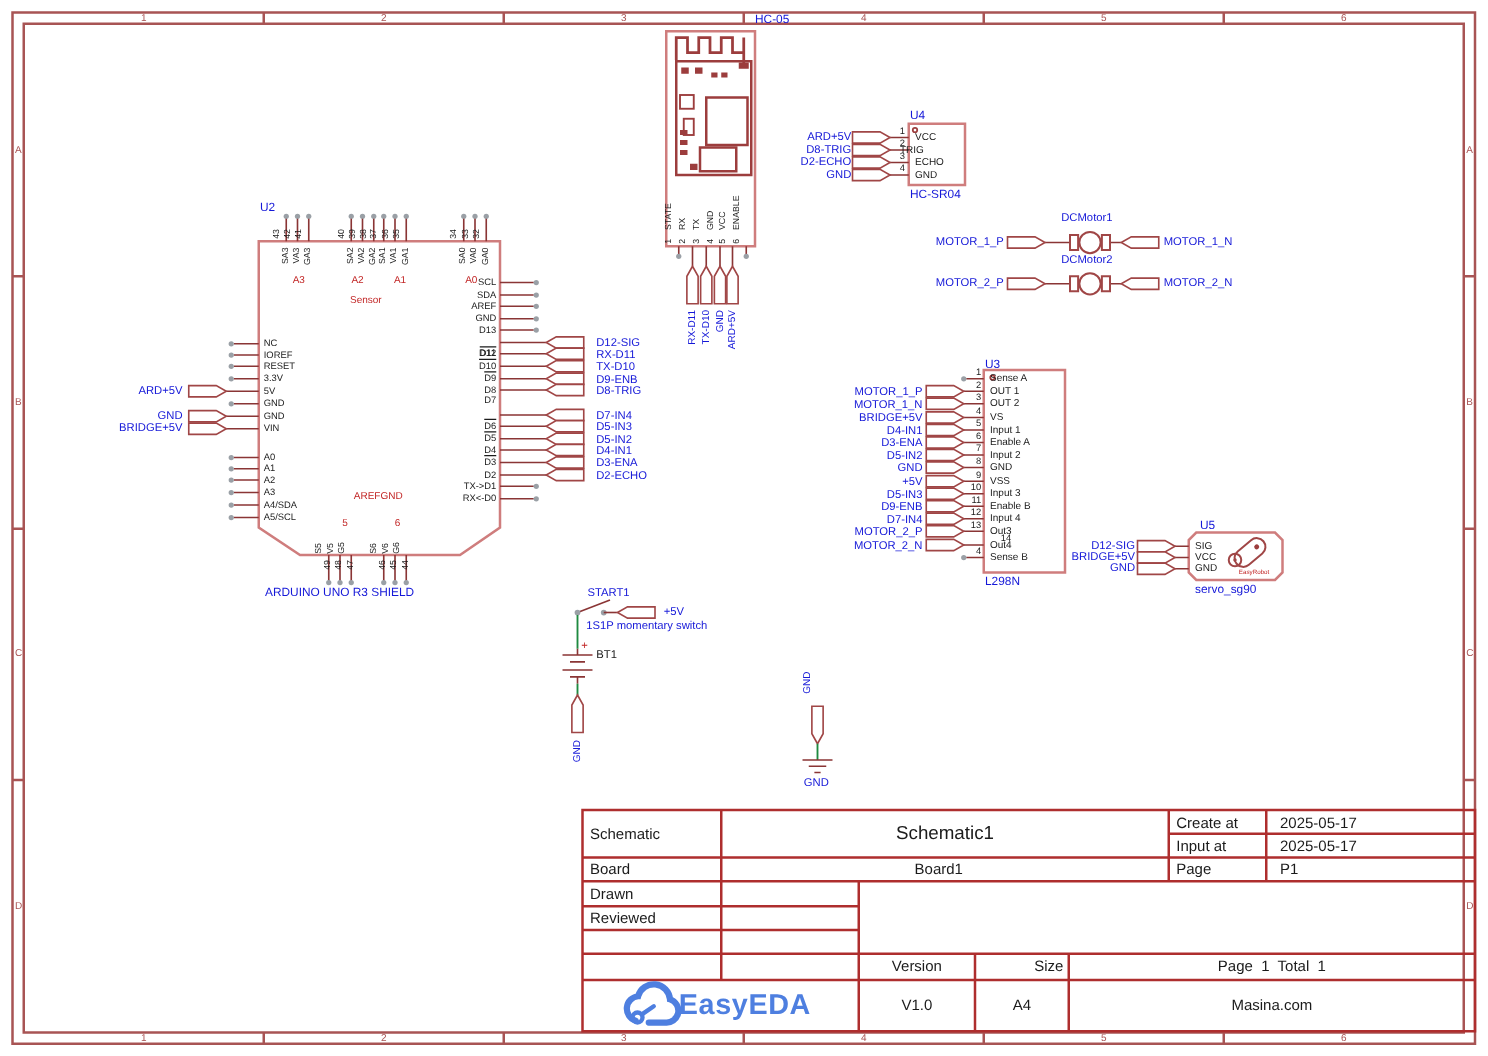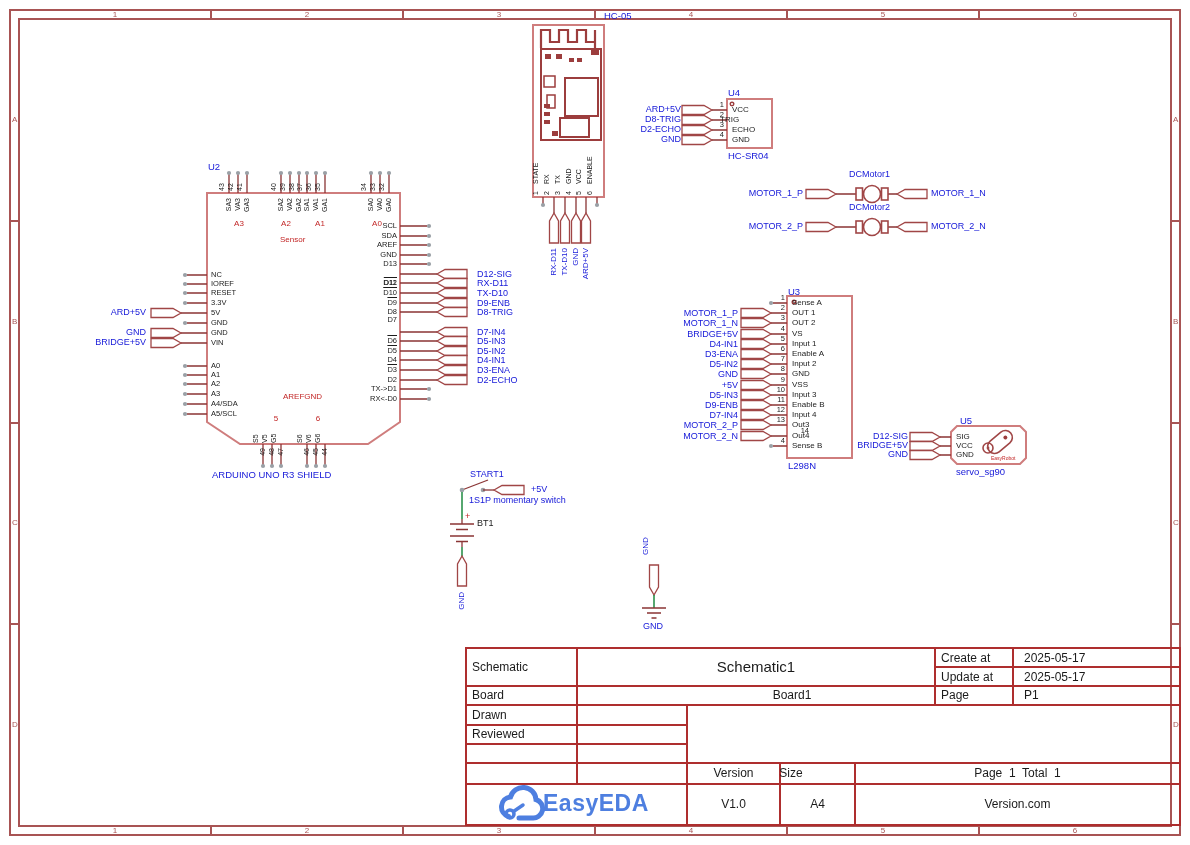--- a/index.html
+++ b/index.html
@@ -258,34 +258,34 @@
 <span class="t s8 fr" style="left:12px;top:721px">D</span>
 <span class="t s8 fr" style="left:1173px;top:116px">A</span>
 <span class="t s8 fr" style="left:1173px;top:318px">B</span>
 <span class="t s8 fr" style="left:1173px;top:519px">C</span>
 <span class="t s8 fr" style="left:1173px;top:721px">D</span>
 
 <span class="t s12" style="left:472px;top:661px">Schematic</span>
 <div class="tbc s15" style="left:577px;width:358px;top:659px">Schematic1</div>
 <span class="t s12" style="left:941px;top:652px">Create at</span>
 <span class="t s12" style="left:1024px;top:652px">2025-05-17</span>
-<span class="t s12" style="left:941px;top:671px">Update at</span>
+<span class="t s12" style="left:941px;top:671px">Input at</span>
 <span class="t s12" style="left:1024px;top:671px">2025-05-17</span>
 <span class="t s12" style="left:472px;top:689px">Board</span>
-<div class="tbc s12" style="left:606px;width:372px;top:689px">Board1</div>
+<div class="tbc s12" style="left:565px;width:372px;top:689px">Board1</div>
 <span class="t s12" style="left:941px;top:689px">Page</span>
 <span class="t s12" style="left:1024px;top:689px">P1</span>
 <span class="t s12" style="left:472px;top:709px">Drawn</span>
 <span class="t s12" style="left:472px;top:728px">Reviewed</span>
 <div class="tbc s12" style="left:687px;width:93px;top:767px">Version</div>
-<div class="tbc s12" style="left:760px;width:62px;top:767px">Size</div>
+<div class="tbc s12" style="left:808px;width:62px;top:767px">Size</div>
 <div class="tbc s12" style="left:855px;width:325px;top:767px">Page  1  Total  1</div>
 <div class="tbc s12" style="left:687px;width:93px;top:798px">V1.0</div>
 <div class="tbc s12" style="left:780px;width:75px;top:798px">A4</div>
-<div class="tbc s12" style="left:855px;width:325px;top:798px">Version.com</div>
+<div class="tbc s12" style="left:855px;width:325px;top:798px">Masina.com</div>
 <span class="t s23 logo-text" style="left:543px;top:792px">EasyEDA</span>
 
 <span class="t s95 b" style="left:604px;top:11px">HC-05</span>
 <span class="t s7 v" style="left:539px;top:177px">STATE</span>
 <span class="t s7 v" style="left:550px;top:177px">RX</span>
 <span class="t s7 v" style="left:561px;top:177px">TX</span>
 <span class="t s7 v" style="left:572px;top:177px">GND</span>
 <span class="t s7 v" style="left:582px;top:177px">VCC</span>
 <span class="t s7 v" style="left:593px;top:177px">ENABLE</span>
 <span class="t s7 v" style="left:539px;top:188px">1</span>

